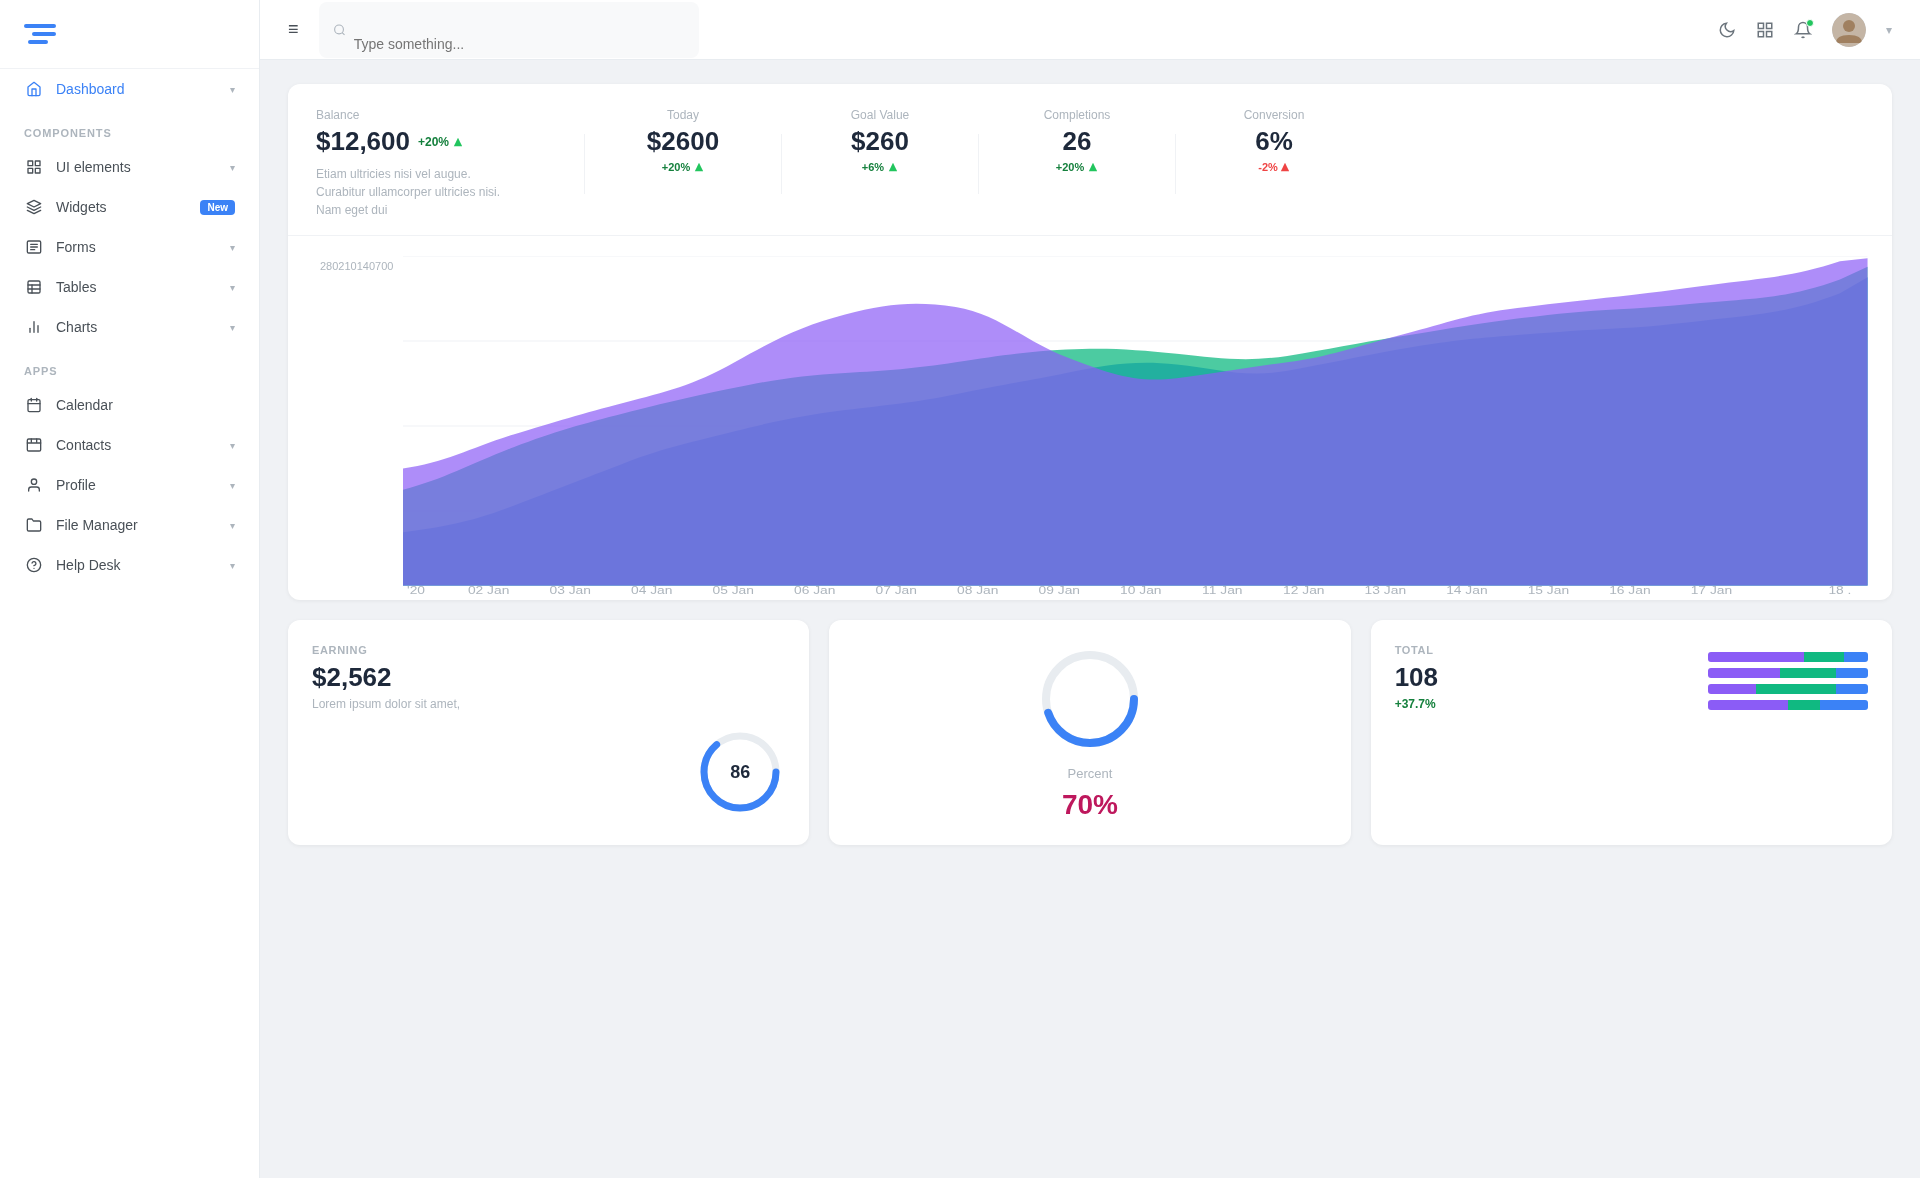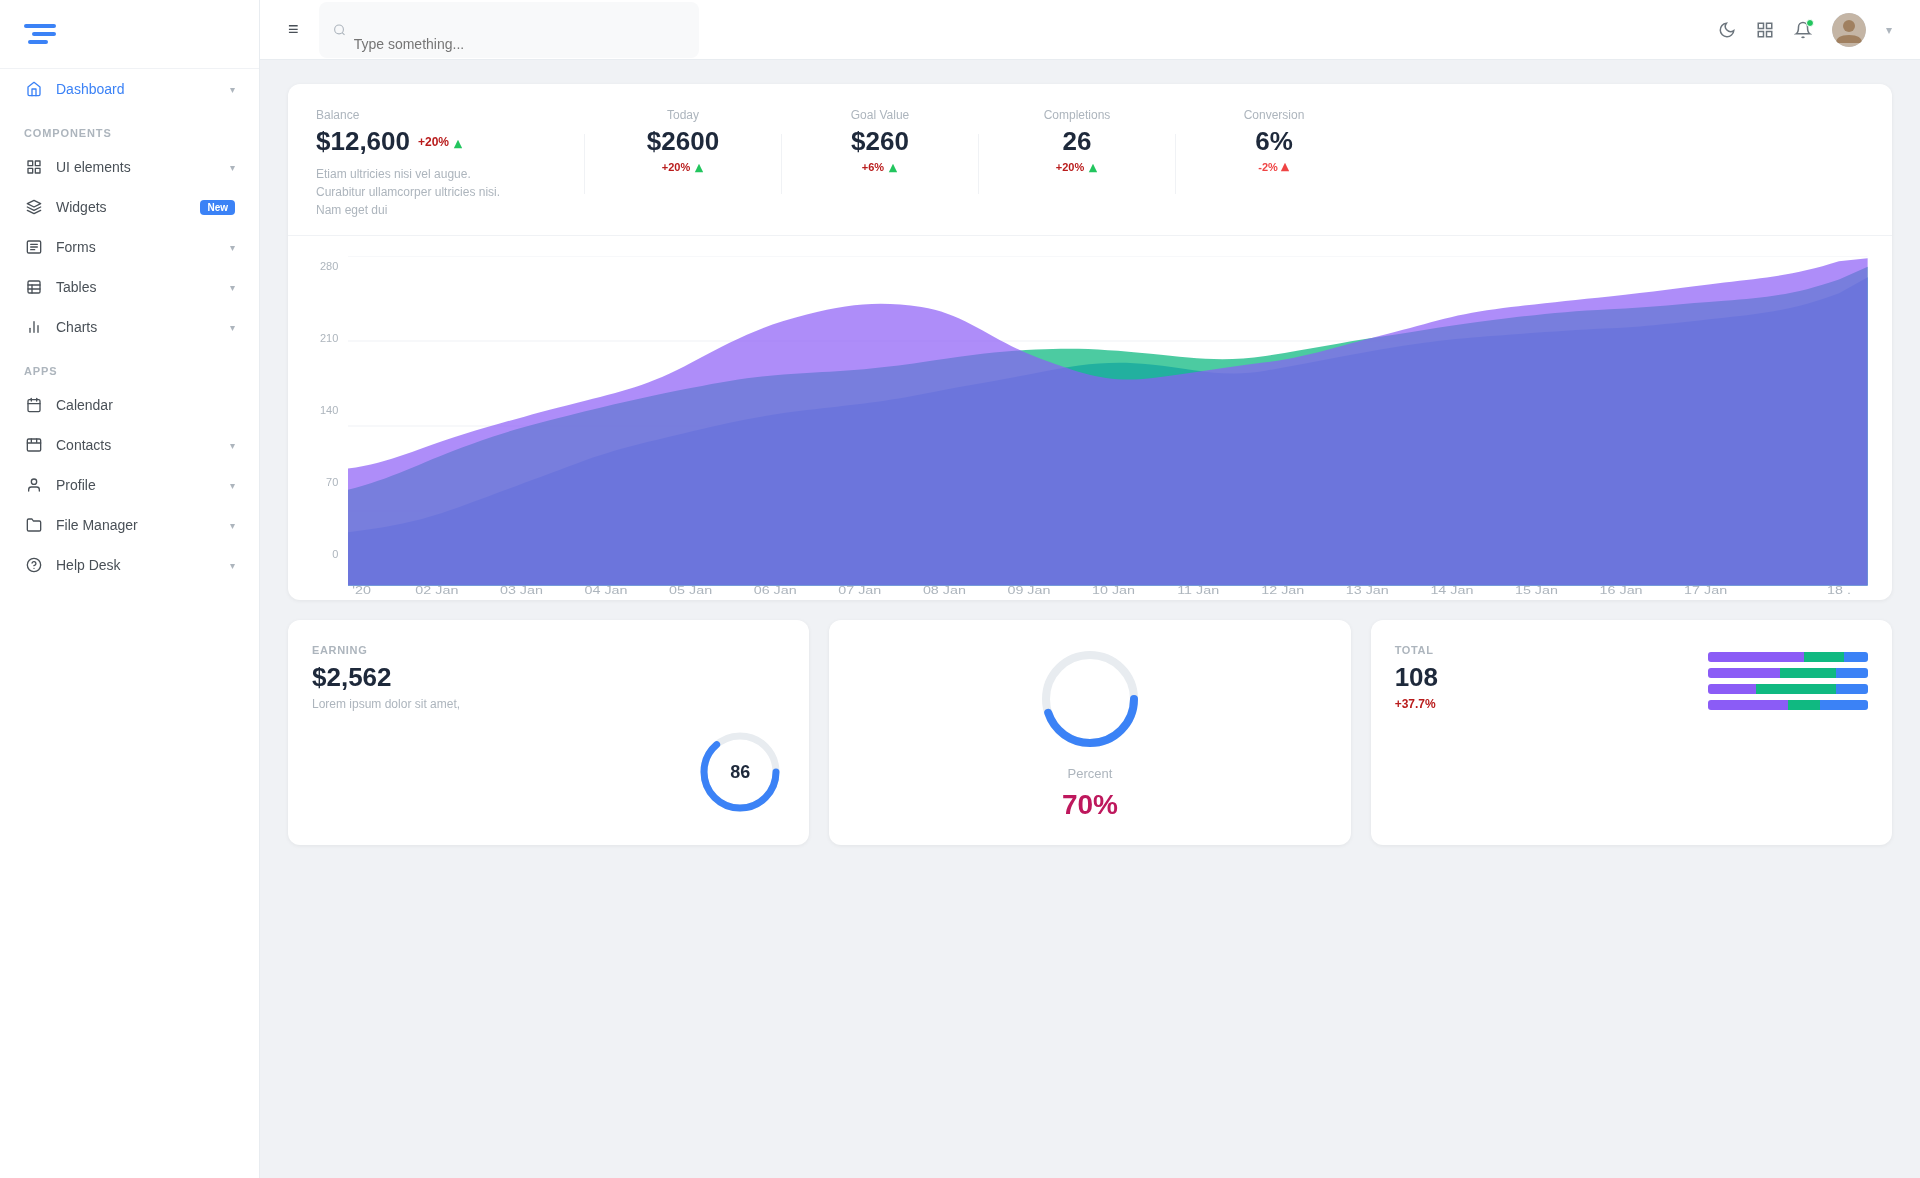--- a/index.html
+++ b/index.html
@@ -231,24 +231,24 @@
       gap: 8px;
       margin-bottom: 8px;
     }
     .stat-value {
       font-size: 28px;
       font-weight: 700;
       color: #1e293b;
     }
     .stat-change-pos {
       font-size: 12px;
-      color: #b91c1c;
+      color: #15803d;
       font-weight: 600;
       display: flex;
-      align-items: flex-end;
+      align-items: center;
       gap: 4px;
     }
     .stat-change-neg {
       font-size: 12px;
       color: #ef4444;
       font-weight: 600;
       display: flex;
       align-items: center;
       gap: 2px;
     }
@@ -613,21 +613,21 @@
             <svg width="10" height="10" viewBox="0 0 24 24" fill="#ef4444" transform="rotate(180)">
                 <polygon points="12 22 22 2 2 2"></polygon>
               </svg>
           </div>
         </div>
       </div>
 
       <div class="chart-container" style="padding-bottom:0;">
         <div style="display:flex;padding:10px 0 0 0;">
 
-          <div style="display:flex;flex-direction:column;justify-content:space-between;color:#adb5bd;font-size:11px;padding:4px 10px 40px 8px;min-width:36px;text-align:right;">
+          <div style="display:flex;flex-direction:row;justify-content:space-between;color:#adb5bd;font-size:11px;padding:4px 10px 40px 8px;min-width:36px;text-align:right;">
             <span>280</span>
             <span>210</span>
             <span>140</span>
             <span>70</span>
             <span>0</span>
           </div>
 
           <div style="flex:1;overflow:hidden;">
             <svg viewBox="0 0 1060 320" preserveAspectRatio="none" width="100%" height="340">
 

